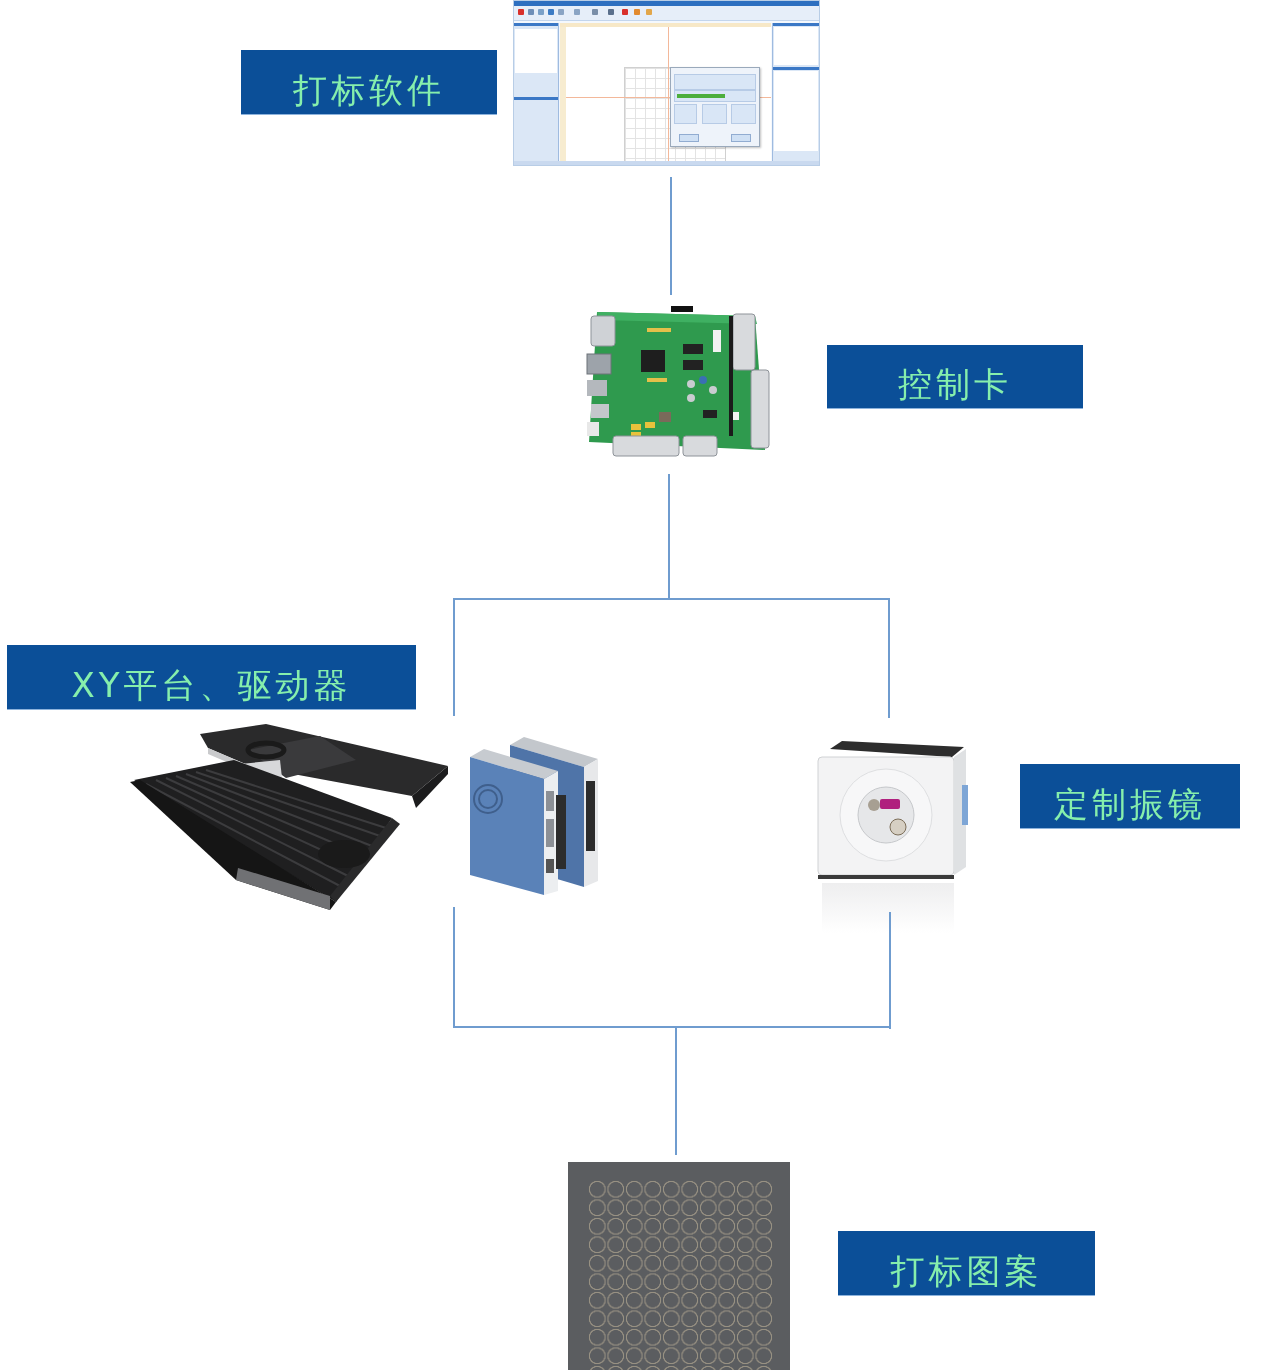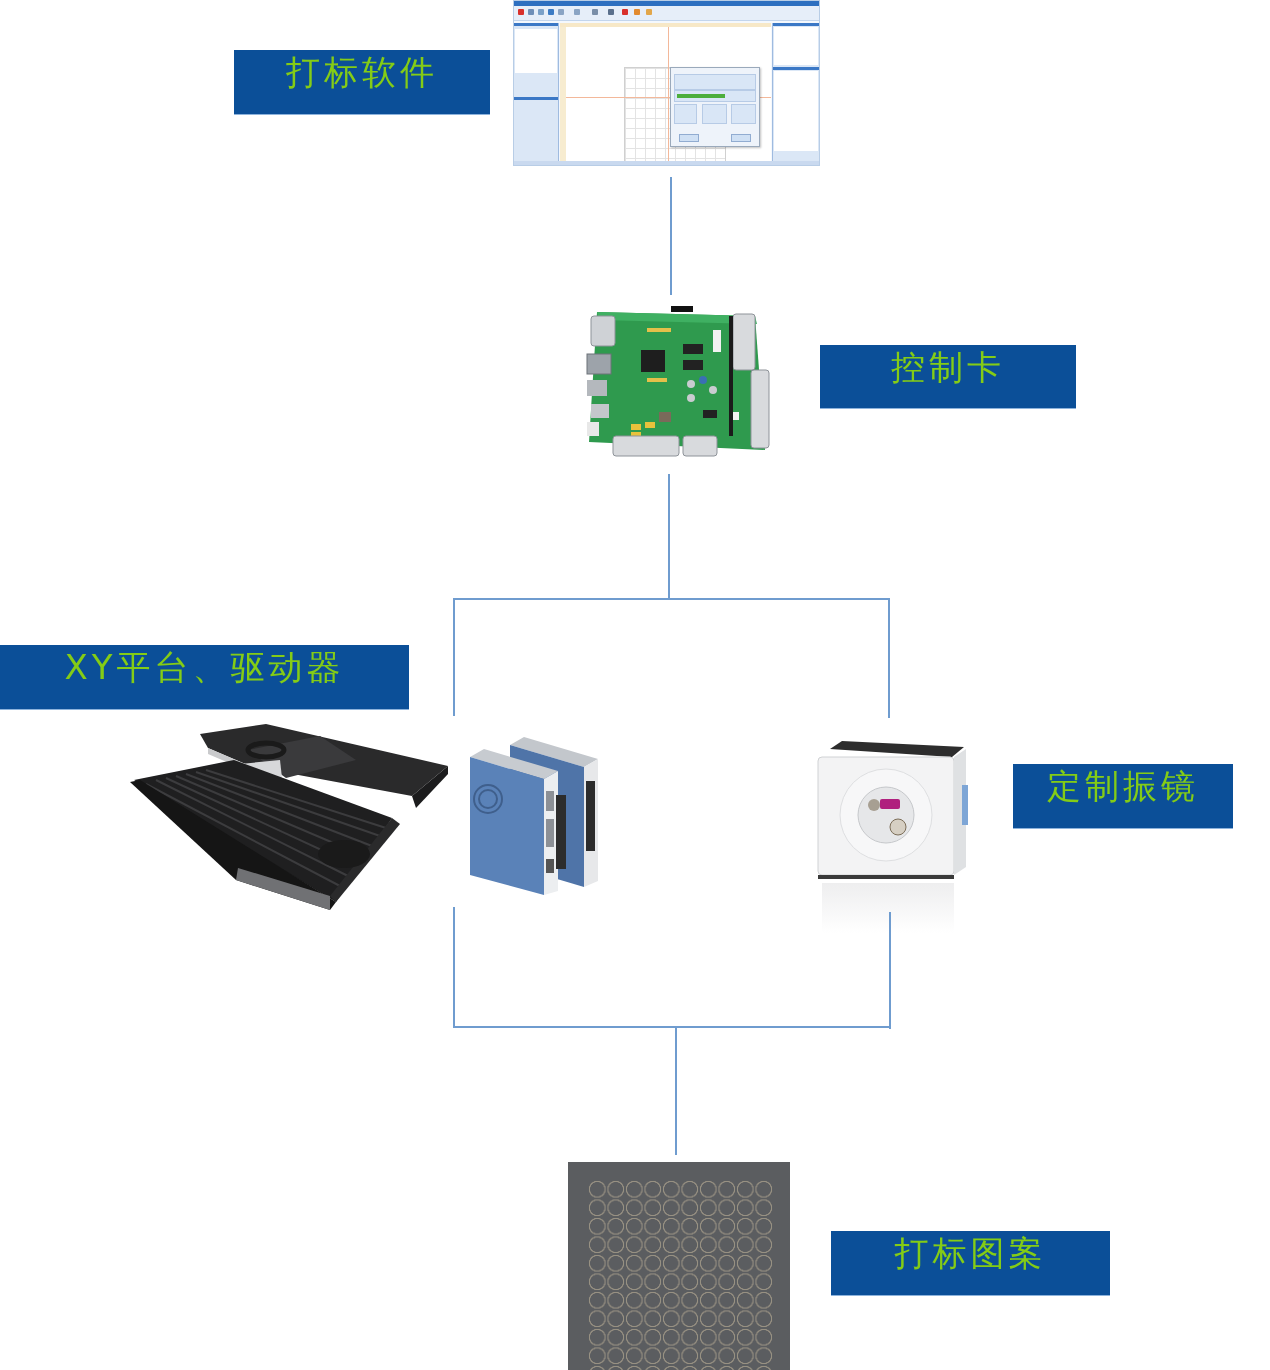--- a/index.html
+++ b/index.html
@@ -1,22 +1,22 @@
 <!DOCTYPE html>
 <html><head>
 <meta charset="utf-8">
 <style>
   html, body { margin: 0; padding: 0; background: #ffffff; }
   body { width: 1270px; height: 1370px; position: relative; overflow: hidden;
          font-family: "DejaVu Sans", "Liberation Sans", sans-serif; }
   .abs { position: absolute; }
   .label {
-    position: absolute; background: #0b4f98; color: #84cc16;
-    display: flex; align-items: flex-start; justify-content: center;
-    font-size: 34px; letter-spacing: 4px; box-shadow: 0 1px 0 #8db3dc;
+    position: absolute; background: #0b4f98; color: #86efac;
+    display: flex; align-items: flex-end; justify-content: center;
+    font-size: 34px; letter-spacing: 4px; box-shadow: 0 1px 0 #8db3dc; margin-left: 7px;
   }
   .line { position: absolute; background: #6f9ccf; }
   .vline { width: 2px; }
   .hline { height: 2px; }
 
   
   .sw { left: 513px; top: 0; width: 307px; height: 166px; background: #f4f8fd;
         border: 1px solid #b8cde6; box-sizing: border-box; overflow: hidden; }
   .sw .titlebar { position: absolute; left: 0; top: 0; right: 0; height: 5px; background: #2d6fc0; }
   .sw .ribbon { position: absolute; left: 0; top: 5px; right: 0; height: 14px; background: #e6eef9; border-bottom: 1px solid #c3d5ec; }
@@ -231,15 +231,15 @@
 
 <div class="line vline" style="left:453px;top:907px;height:120px;"></div>
 <div class="line vline" style="left:889px;top:912px;height:117px;"></div>
 <div class="line hline" style="left:453px;top:1026px;width:438px;"></div>
 <div class="line vline" style="left:675px;top:1027px;height:128px;"></div>
 
 <div class="abs pattern">
   <div class="circles"></div>
 </div>
 
-<div class="label" style="left:831px;top:1231px;width:279px;height:64px;">
+<div class="label" style="left:831px;top:1231px;width:257px;height:64px;">
   <span>打标图案</span>
 </div>
 
 </body></html>

